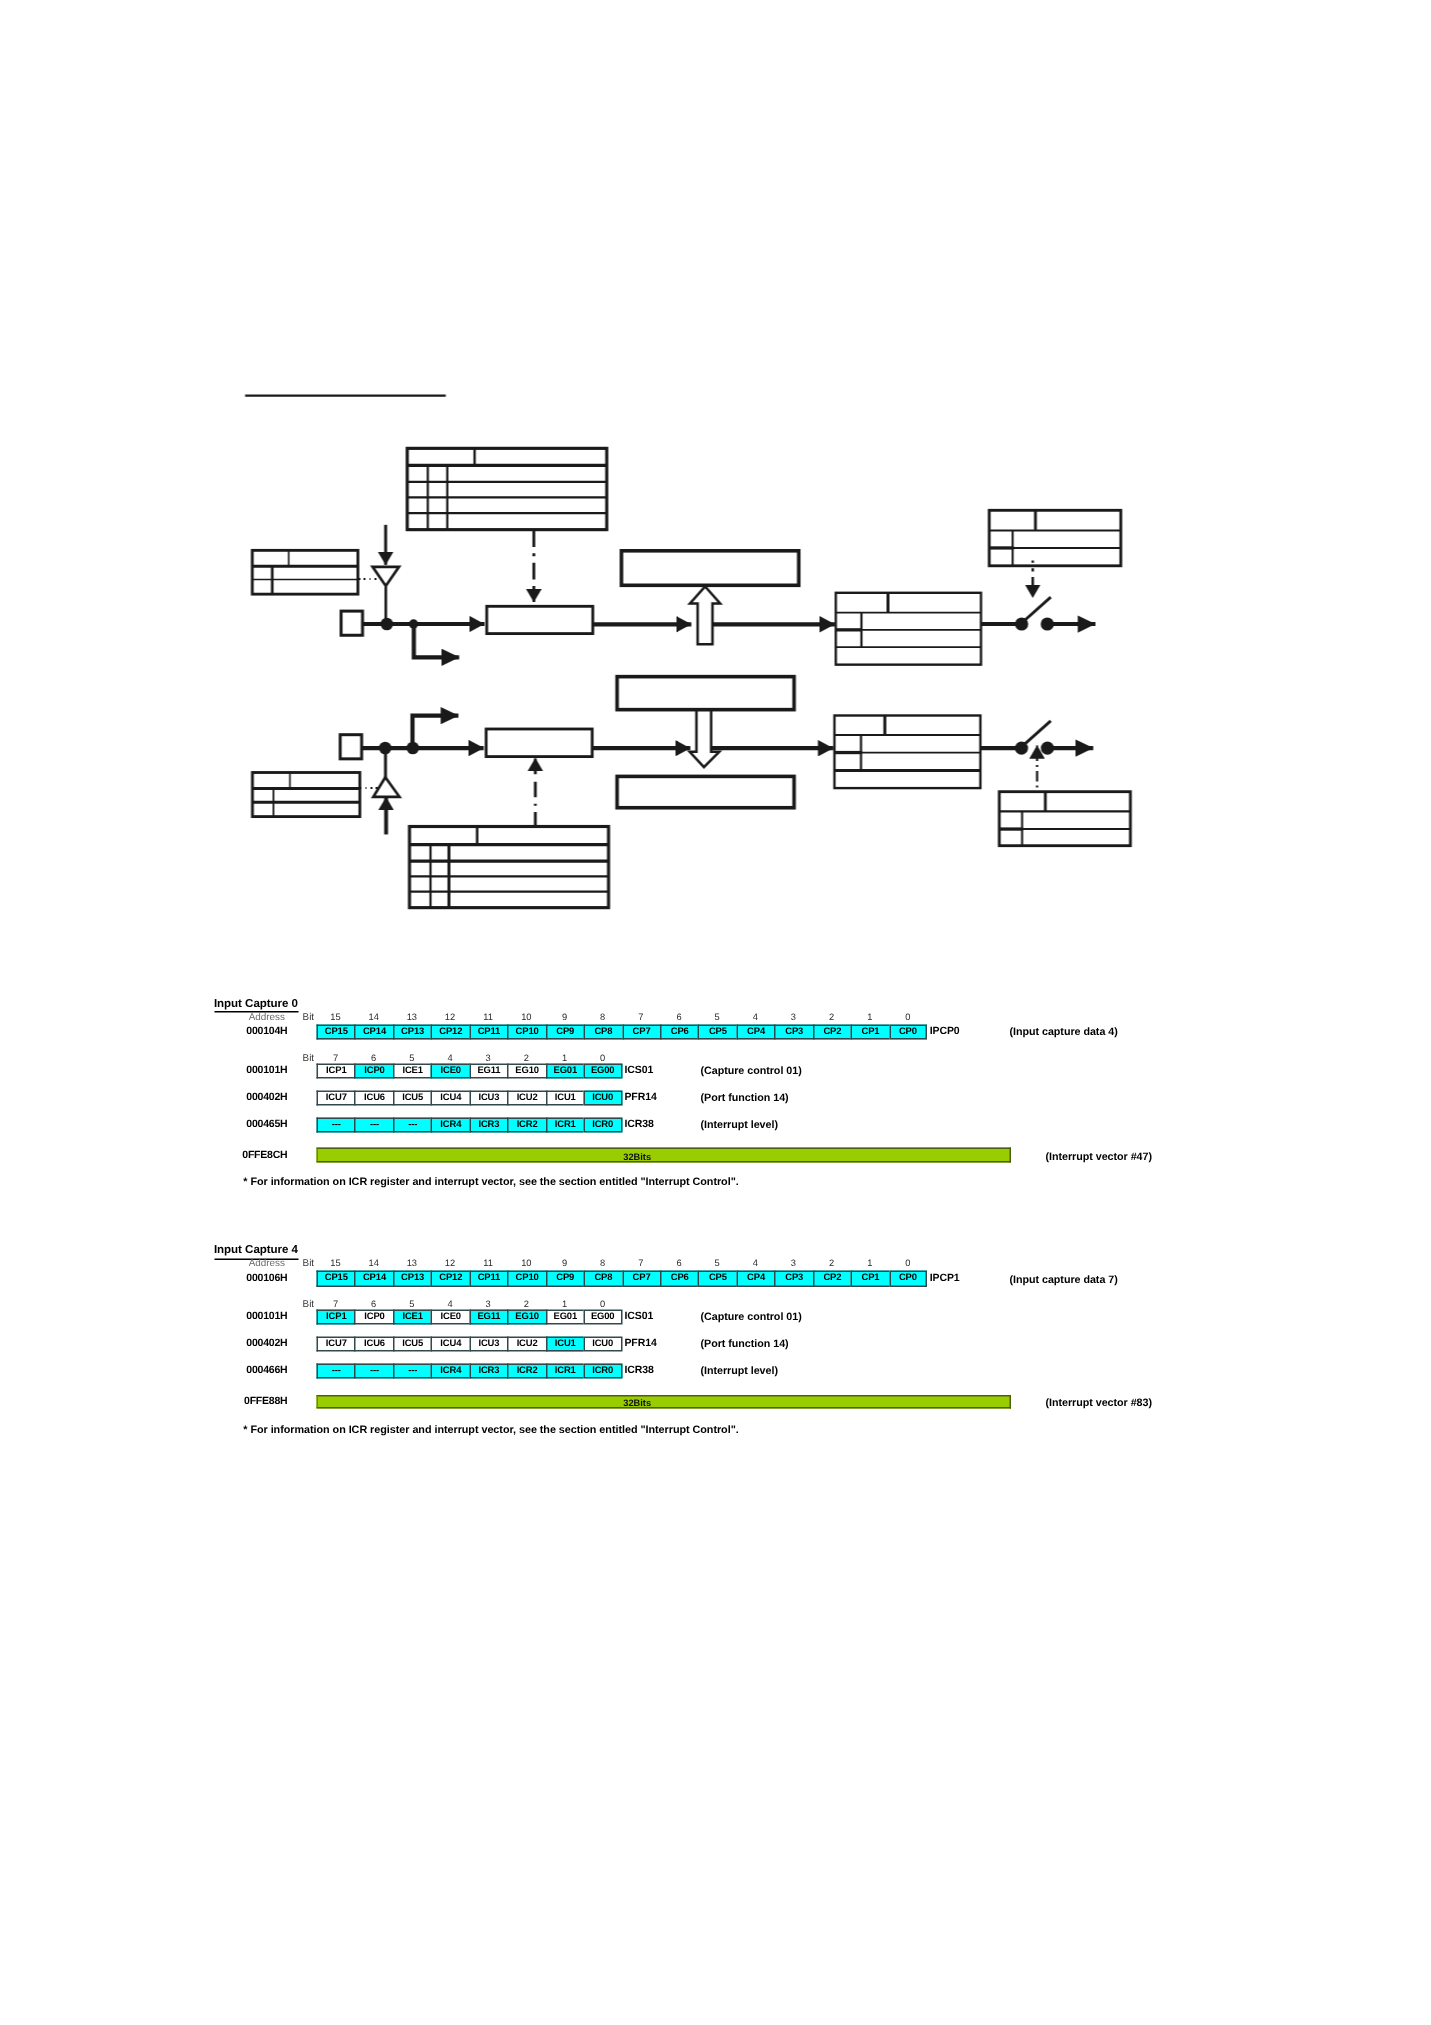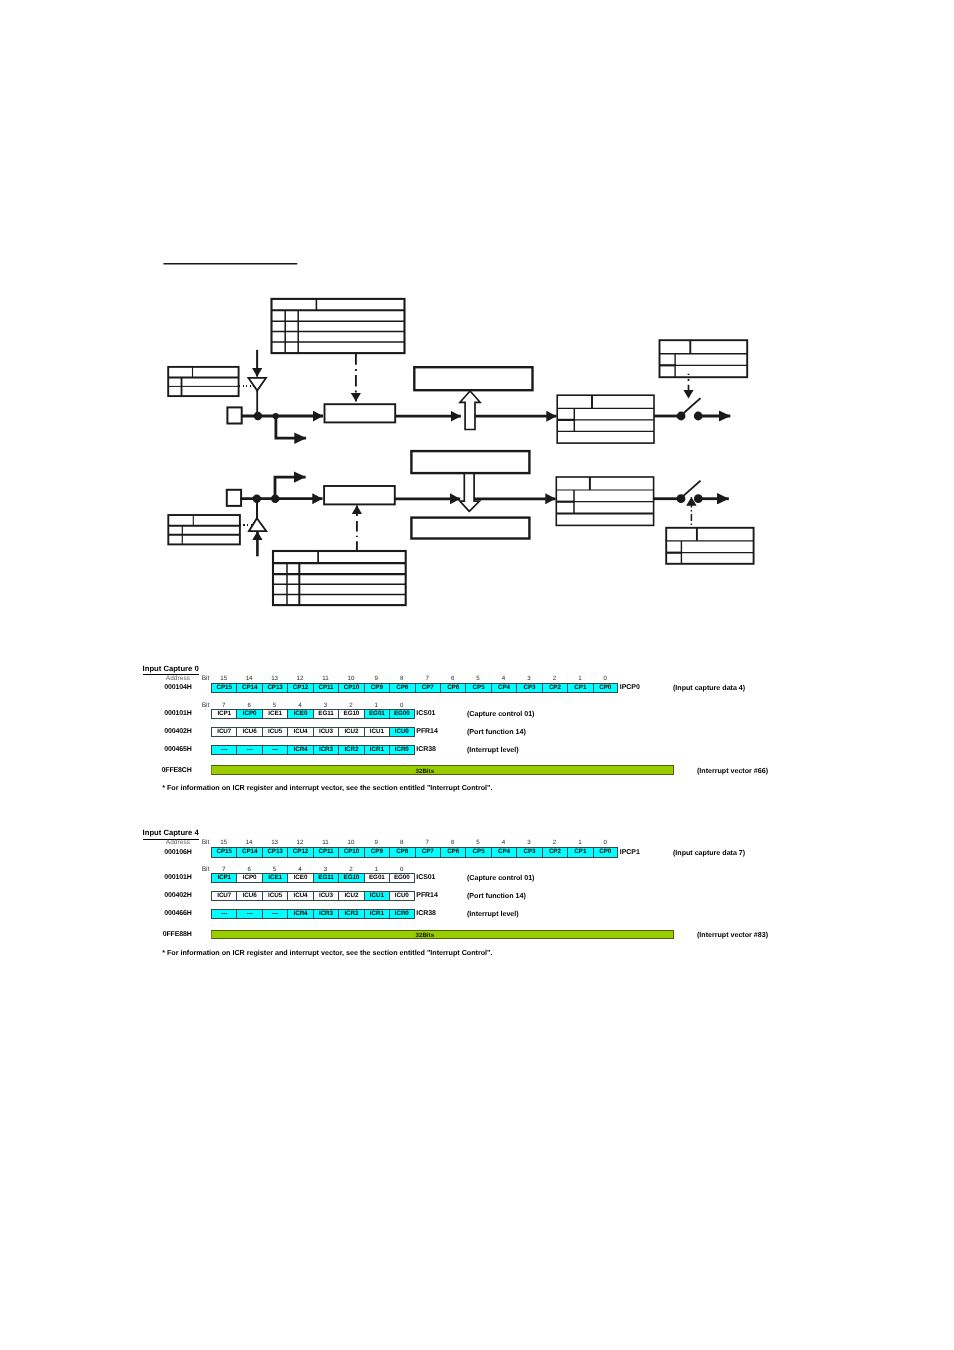--- a/index.html
+++ b/index.html
@@ -272,21 +272,21 @@
         <div class="cell hl" style="width:25.44px;">ICR3</div>
         <div class="cell hl" style="width:25.44px;">ICR2</div>
         <div class="cell hl" style="width:25.44px;">ICR1</div>
         <div class="cell hl" style="width:25.44px;">ICR0</div>
       </div>
       <div class="regname" style="left:389.32px;top:746.2px;">ICR38</div>
       <div class="regnote" style="left:440px;top:746.2px;">(Interrupt level)</div>
       <div class="addr" style="left:64.6px;top:766.5px;width:100px;">0FFE8CH</div>
       <div class="vecbar" style="left:184px;top:765.3px;width:462.5px;height:9.8px;"></div>
       <div class="vecbar-label" style="left:388.5px;top:767.5px;">32Bits</div>
-      <div class="regnote" style="left:670px;top:766.5px;">(Interrupt vector #66)</div>
+      <div class="regnote" style="left:670px;top:766.5px;">(Interrupt vector #47)</div>
       <div class="footnote" style="left:135.2px;top:783.3px;">* For information on ICR register and interrupt vector, see the section entitled "Interrupt Control".</div>
     </div>
   <div id="regsec-1" class="regsec">
       <div class="sectitle" style="left:115.6px;top:829.2px;">Input Capture 4</div>
       <div class="hdr-address" style="left:82px;top:839.2px;width:81px;">Address</div>
       <div class="hdr-bit" style="left:174.7px;top:839.2px;">Bit</div>
       <div class="bitnum" style="left:183.7px;top:839.2px;">15</div>
       <div class="bitnum" style="left:209.14px;top:839.2px;">14</div>
       <div class="bitnum" style="left:234.57999999999998px;top:839.2px;">13</div>
       <div class="bitnum" style="left:260.02px;top:839.2px;">12</div>

